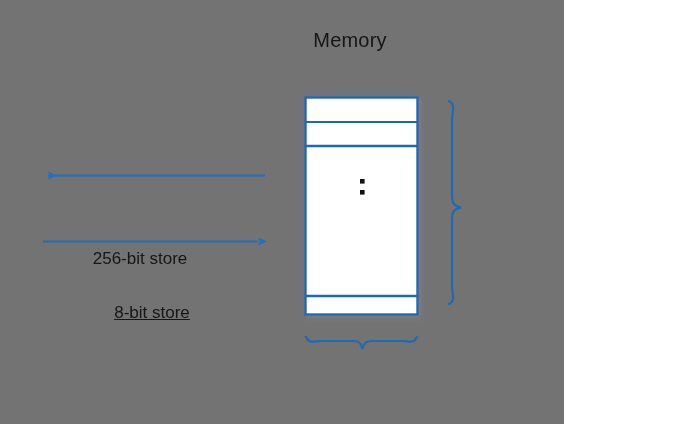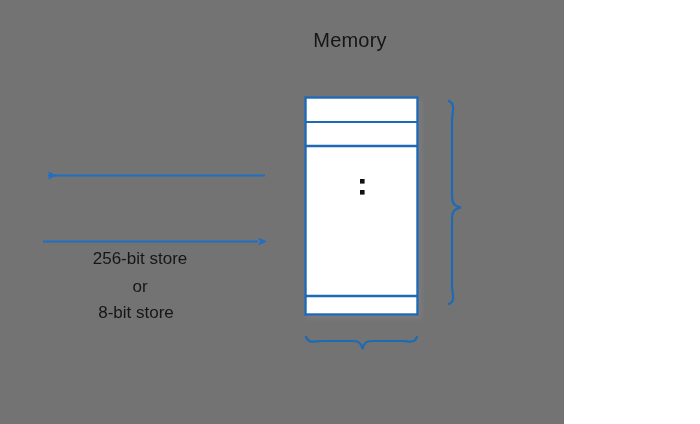--- a/index.html
+++ b/index.html
@@ -51,24 +51,25 @@
     width: 200px;
     font-size: 17px;
   }
   #store-line-2 {
     left: 40px;
     top: 278px;
     width: 200px;
     font-size: 17px;
   }
   #store-line-3 {
-    left: 36px;
+    left: 52px;
     top: 304px;
     width: 200px;
     font-size: 17px;
+    text-decoration: underline;
   }
   #width-label {
     left: 292px;
     top: 368px;
     width: 140px;
     font-size: 17px;
   }
   .hit {
     position: absolute;
     background: transparent;
@@ -124,21 +125,20 @@
              L353,341
              C359,341 361,343 362.5,349
              C364,343 366,341 372,341
              L402,341
              C410,341 414,344 417,337" fill="none" stroke="#1d6ab5" stroke-width="2.2" stroke-linecap="round"></path>
   </svg>
 
 
   <div class="lbl" id="store-line-1">256-bit store</div>
 
-  <div class="lbl" id="store-line-2">or</div>
 
   <div class="lbl" id="store-line-3">8-bit store</div>
 
 
   <div class="hit" style="left:305px;top:97px;width:113px;height:25px;"></div>
   <div class="hit" style="left:305px;top:122px;width:113px;height:24px;"></div>
   <div class="hit" style="left:305px;top:146px;width:113px;height:150px;"></div>
   <div class="hit" style="left:305px;top:296px;width:113px;height:19px;"></div>
 
 </div>

